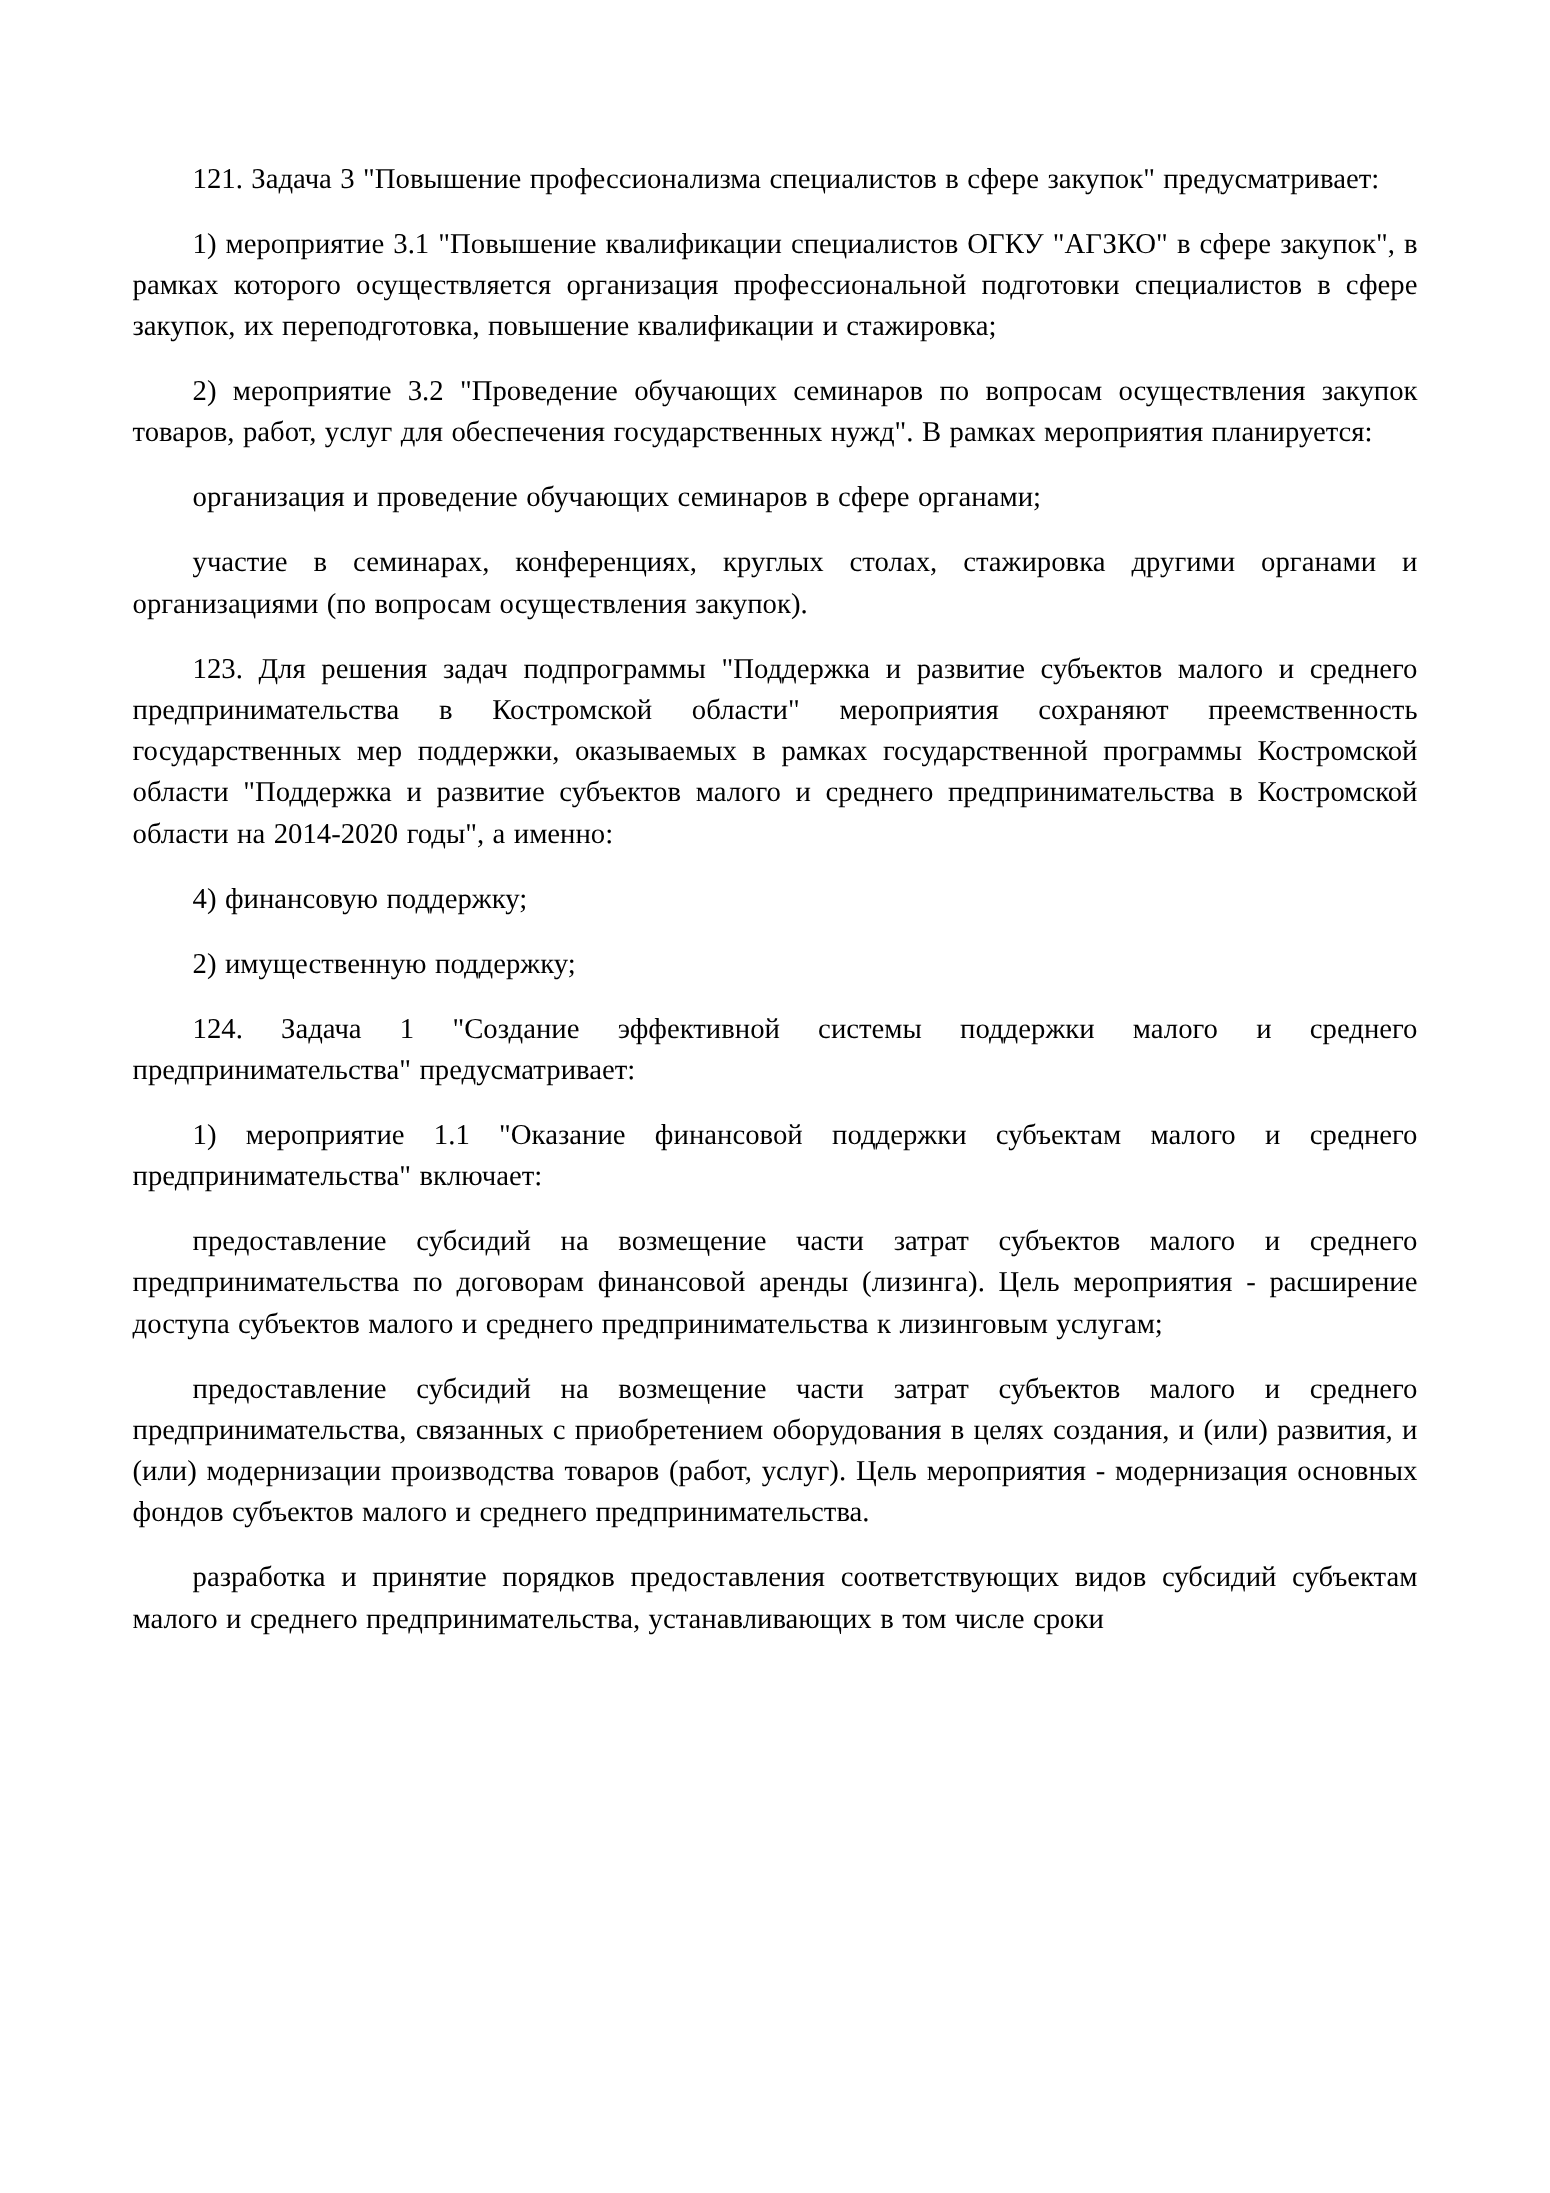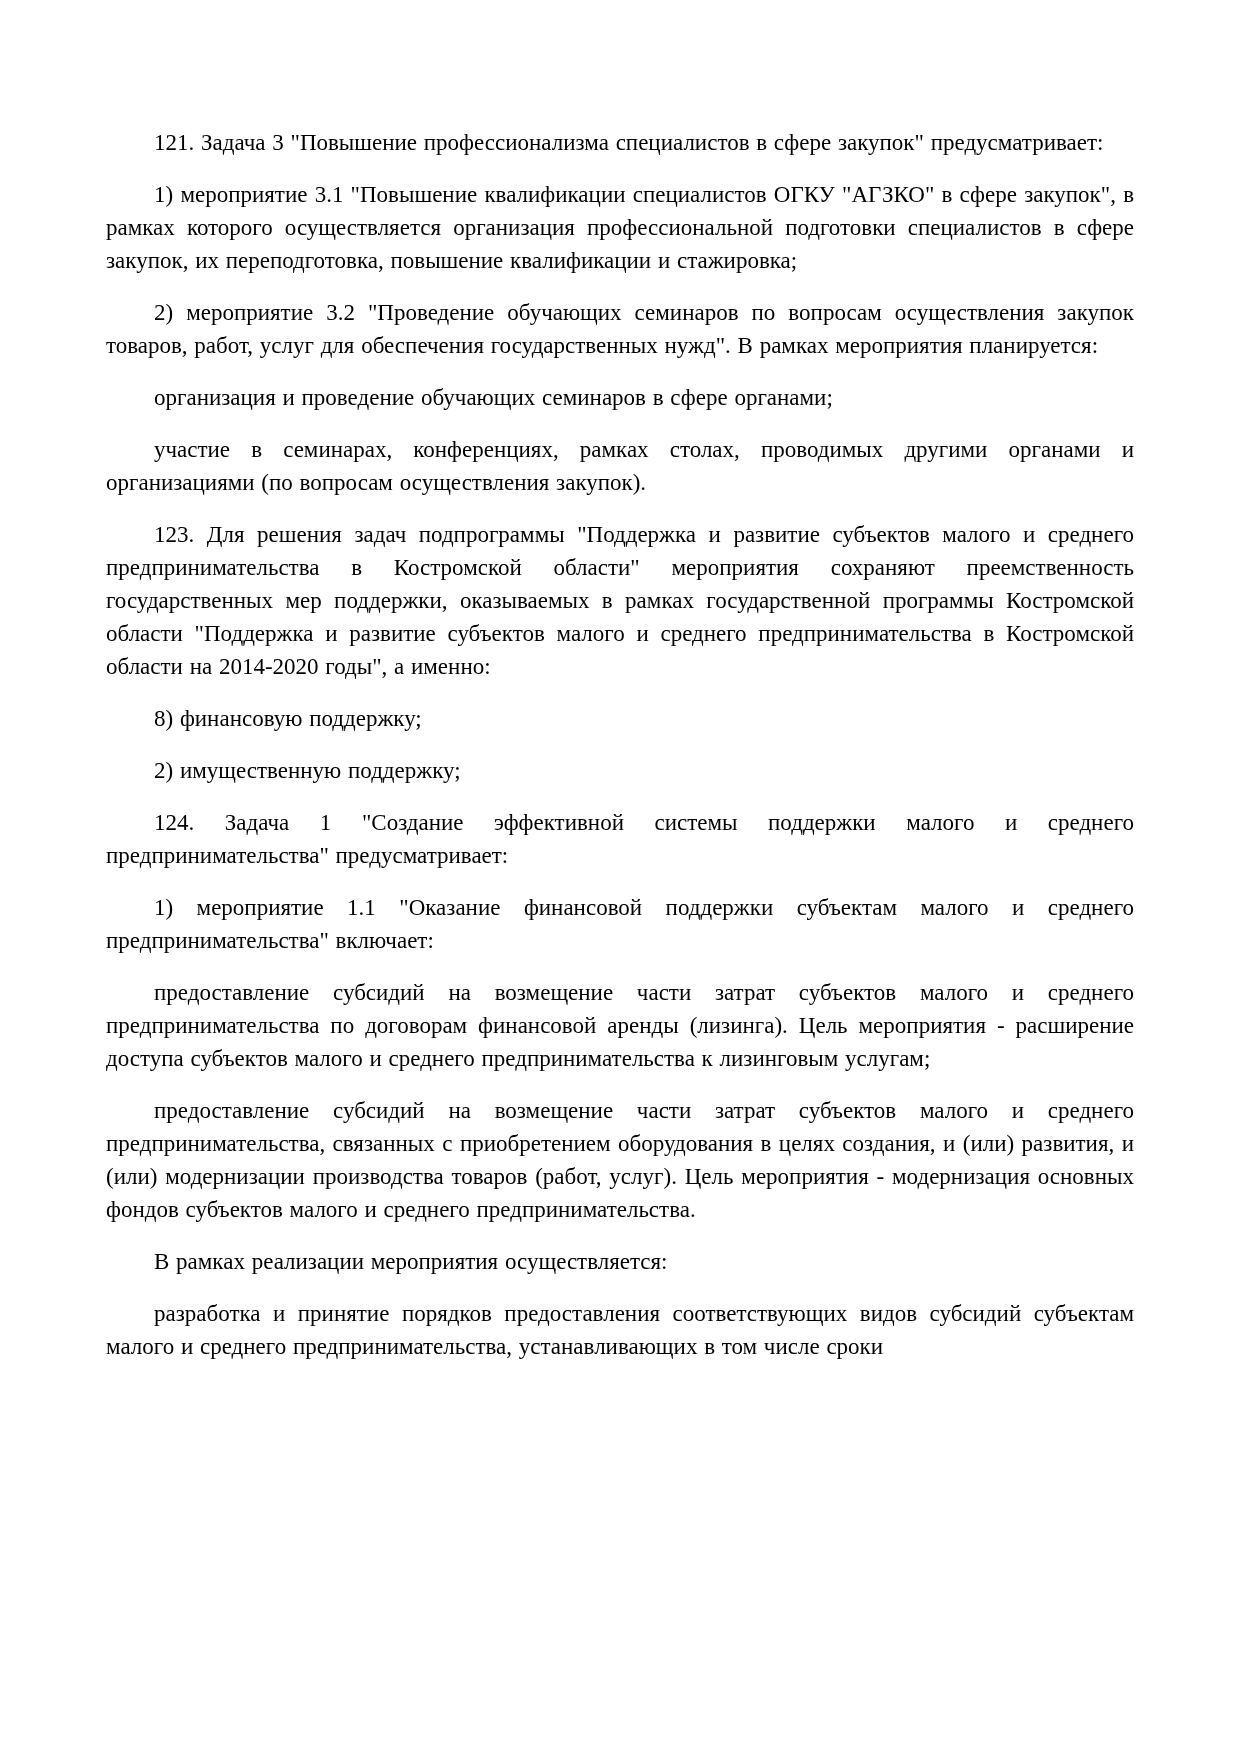--- a/index.html
+++ b/index.html
@@ -31,23 +31,22 @@
   }
 </style>
 </head>
 <body>
 
 <div class="page">
   <p class="para">121. Задача 3 "Повышение профессионализма специалистов в сфере закупок" предусматривает:</p>
   <p class="para">1) мероприятие 3.1 "Повышение квалификации специалистов ОГКУ "АГЗКО" в сфере закупок", в рамках которого осуществляется организация профессиональной подготовки специалистов в сфере закупок, их переподготовка, повышение квалификации и стажировка;</p>
   <p class="para">2) мероприятие 3.2 "Проведение обучающих семинаров по вопросам осуществления закупок товаров, работ, услуг для обеспечения государственных нужд". В рамках мероприятия планируется:</p>
   <p class="para">организация и проведение обучающих семинаров в сфере органами;</p>
-  <p class="para">участие в семинарах, конференциях, рамках столах, проводимых другими органами и организациями (по вопросам осуществления закупок).</p>
+  <p class="para">участие в семинарах, конференциях, круглых столах, стажировка другими органами и организациями (по вопросам осуществления закупок).</p>
   <p class="para">123. Для решения задач подпрограммы "Поддержка и развитие субъектов малого и среднего предпринимательства в Костромской области" мероприятия сохраняют преемственность государственных мер поддержки, оказываемых в рамках государственной программы Костромской области "Поддержка и развитие субъектов малого и среднего предпринимательства в Костромской области на 2014-2020 годы", а именно:</p>
-  <p class="para">8) финансовую поддержку;</p>
+  <p class="para">4) финансовую поддержку;</p>
   <p class="para">2) имущественную поддержку;</p>
   <p class="para">124. Задача 1 "Создание эффективной системы поддержки малого и среднего предпринимательства" предусматривает:</p>
   <p class="para">1) мероприятие 1.1 "Оказание финансовой поддержки субъектам малого и среднего предпринимательства" включает:</p>
   <p class="para">предоставление субсидий на возмещение части затрат субъектов малого и среднего предпринимательства по договорам финансовой аренды (лизинга). Цель мероприятия - расширение доступа субъектов малого и среднего предпринимательства к лизинговым услугам;</p>
   <p class="para">предоставление субсидий на возмещение части затрат субъектов малого и среднего предпринимательства, связанных с приобретением оборудования в целях создания, и (или) развития, и (или) модернизации производства товаров (работ, услуг). Цель мероприятия - модернизация основных фондов субъектов малого и среднего предпринимательства.</p>
-  <p class="para">В рамках реализации мероприятия осуществляется:</p>
   <p class="para">разработка и принятие порядков предоставления соответствующих видов субсидий субъектам малого и среднего предпринимательства, устанавливающих в том числе сроки</p>
 </div>
 
 </body></html>

